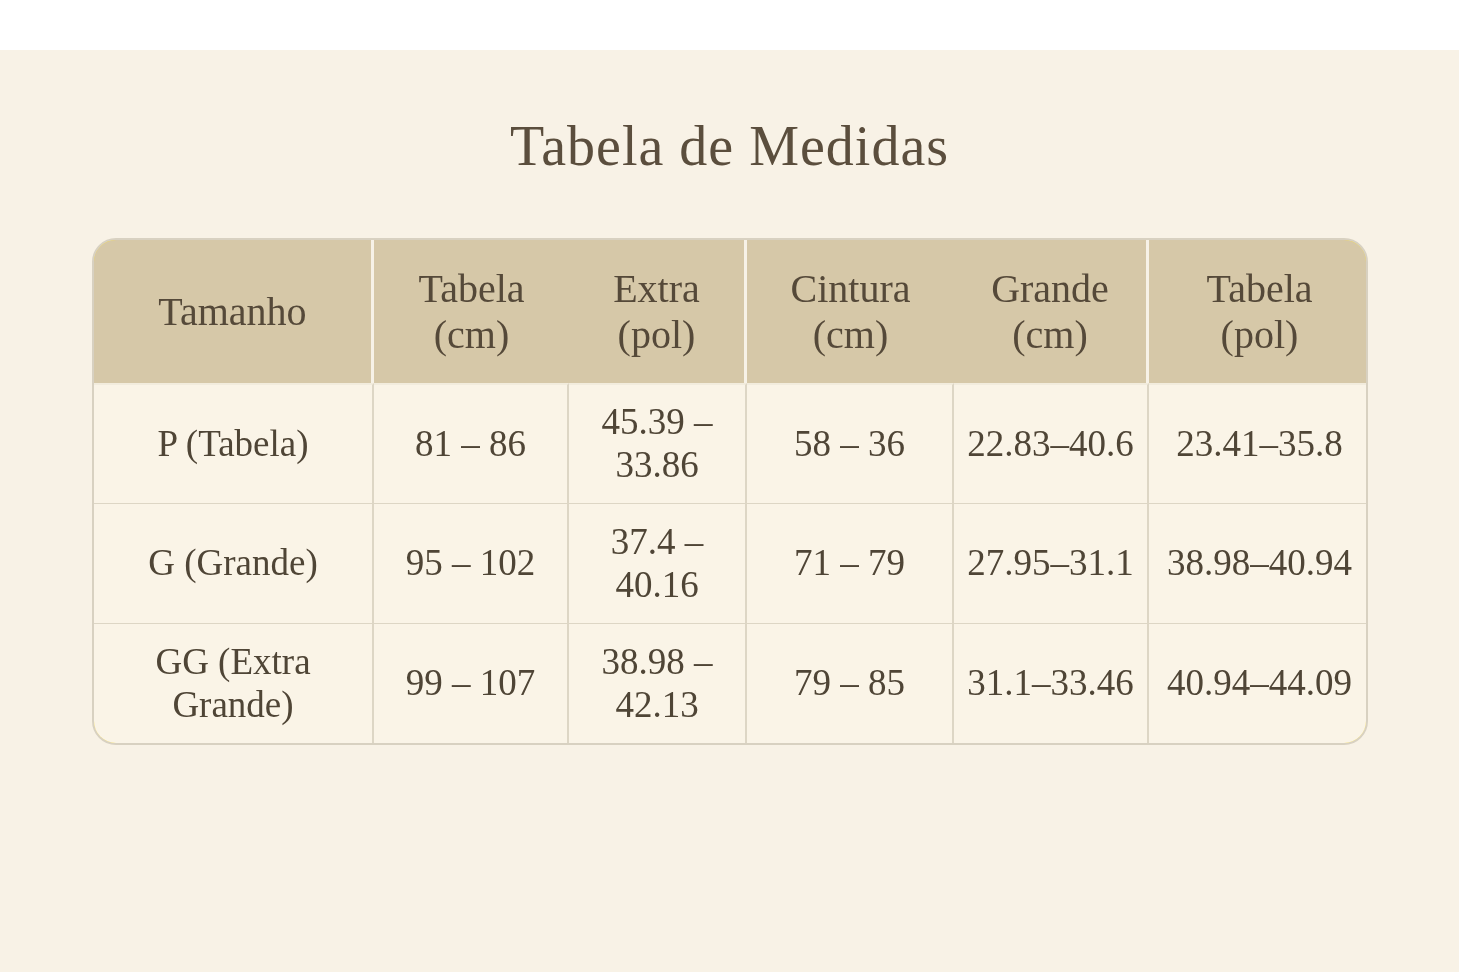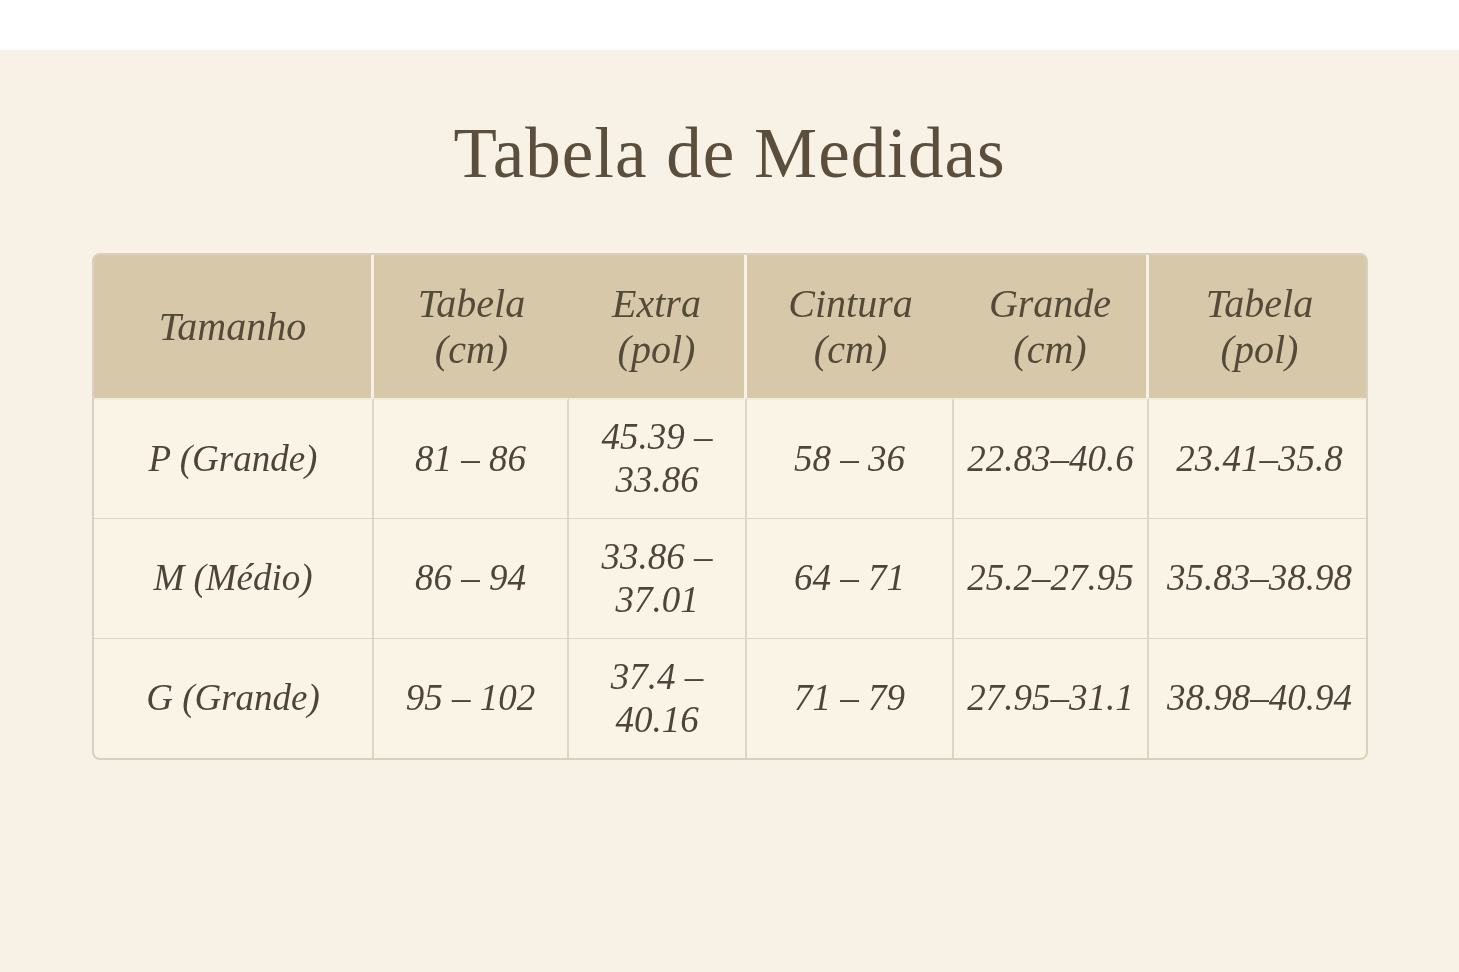--- a/index.html
+++ b/index.html
@@ -11,34 +11,33 @@
     overflow: hidden;
   }
   .top-strip {
     width: 100%;
     height: 50px;
     background: #ffffff;
   }
   .page-title {
     margin-top: 68px;
     text-align: center;
-    font-size: 71px;
+    font-size: 56px;
     font-weight: 400;
     line-height: 1.0;
     color: #5b4e3d;
     letter-spacing: 1px;
   }
   .table-wrap {
     width: 1276px;
     margin: 64px auto 0 92px;
     border: 2px solid #d8d1c1;
-    border-radius: 8px;
+    border-radius: 24px;
     overflow: hidden;
     background: #fde047;
-    font-style: italic;
   }
   table {
     width: 100%;
     border-collapse: separate;
     border-spacing: 0;
     table-layout: fixed;
   }
   thead th {
     background: #d6c8a8;
     color: #554939;
@@ -87,38 +86,38 @@
         <th class="group-sep">Tamanho</th>
         <th>Tabela (cm)</th>
         <th class="group-sep">Extra (pol)</th>
         <th>Cintura (cm)</th>
         <th class="group-sep">Grande (cm)</th>
         <th>Tabela (pol)</th>
       </tr>
     </thead>
     <tbody>
       <tr>
-        <td>P (Grande)</td>
+        <td>P (Tabela)</td>
         <td>81 – 86</td>
         <td>45.39 – 33.86</td>
         <td>58 – 36</td>
         <td>22.83–40.6</td>
         <td>23.41–35.8</td>
-      </tr>
-      <tr>
-        <td>M (Médio)</td>
-        <td>86 – 94</td>
-        <td>33.86 – 37.01</td>
-        <td>64 – 71</td>
-        <td>25.2–27.95</td>
-        <td>35.83–38.98</td>
       </tr>
       <tr>
         <td>G (Grande)</td>
         <td>95 – 102</td>
         <td>37.4 – 40.16</td>
         <td>71 – 79</td>
         <td>27.95–31.1</td>
         <td>38.98–40.94</td>
       </tr>
+      <tr>
+        <td>GG (Extra Grande)</td>
+        <td>99 – 107</td>
+        <td>38.98 – 42.13</td>
+        <td>79 – 85</td>
+        <td>31.1–33.46</td>
+        <td>40.94–44.09</td>
+      </tr>
     </tbody>
   </table>
 </div>
 
 </body></html>

